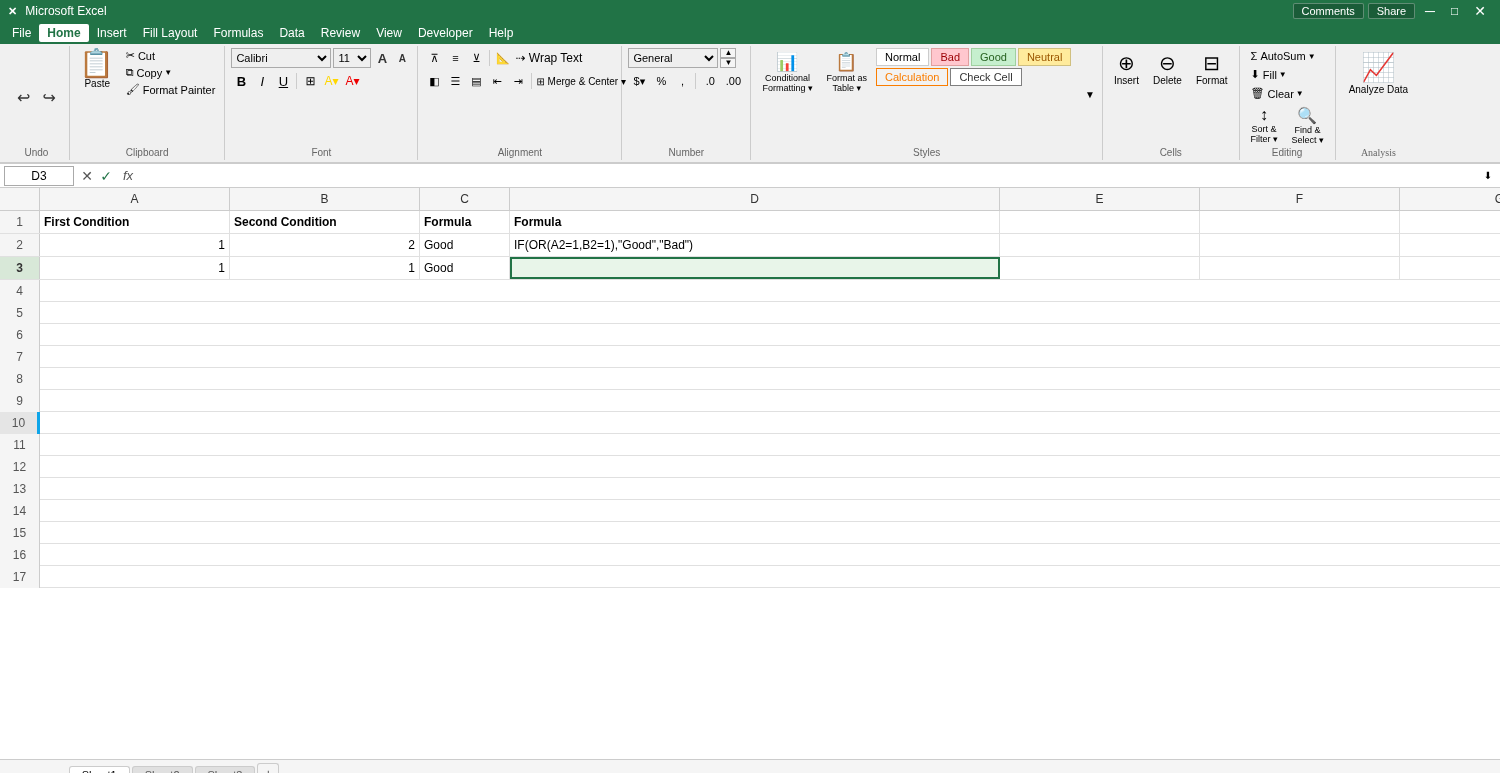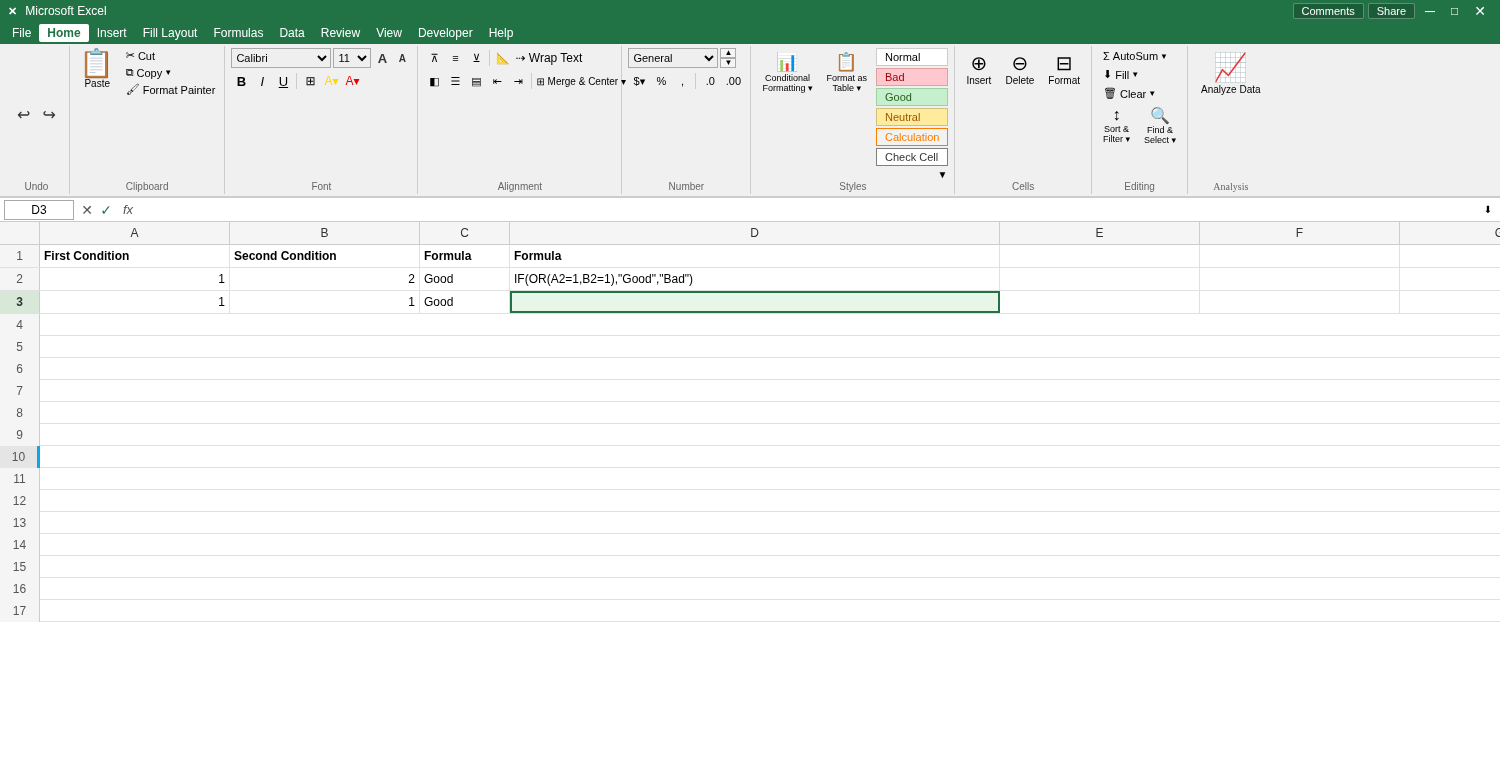--- a/index.html
+++ b/index.html
@@ -151,21 +151,21 @@
         </button>
       </div>
       <div style="display:flex; flex-direction:column; gap:2px;">
         <button style="display:flex; flex-direction:column; align-items:center; background:transparent; border:1px solid transparent; cursor:pointer; padding:2px 4px; font-size:10px; border-radius:3px;">
           <span style="font-size:18px;">📋</span>
           <span style="font-size:9px; white-space:nowrap;">Format as</span>
           <span style="font-size:9px;">Table ▾</span>
         </button>
       </div>
       <div style="display:flex; flex-direction:column; gap:2px;">
-        <div style="display:flex; gap:2px; flex-wrap:wrap; max-width:220px;flex-direction:column;">
+        <div style="display:flex; gap:2px; flex-wrap:wrap; max-width:220px;">
           <div style="padding:2px 8px; font-size:11px; border:1px solid #ccc; cursor:pointer; background:#fff; white-space:nowrap;">Normal</div>
           <div style="padding:2px 8px; font-size:11px; border:1px solid #e0a0a0; cursor:pointer; background:#ffc7ce; color:#9c0006; white-space:nowrap;">Bad</div>
           <div style="padding:2px 8px; font-size:11px; border:1px solid #a0d0a0; cursor:pointer; background:#c6efce; color:#276221; white-space:nowrap;">Good</div>
           <div style="padding:2px 8px; font-size:11px; border:1px solid #d0c080; cursor:pointer; background:#ffeb9c; color:#9c5700; white-space:nowrap;">Neutral</div>
           <div style="padding:2px 8px; font-size:11px; border:1px solid #fa7d00; cursor:pointer; background:#f2f2f2; color:#fa7d00; white-space:nowrap;text-align:center;">Calculation</div>
           <div style="padding:2px 8px; font-size:11px; border:1px solid #7f7f7f; cursor:pointer; background:#fff; color:#333; white-space:nowrap;">Check Cell</div>
         </div>
         <button style="align-self:flex-end; background:transparent; border:1px solid transparent; cursor:pointer; font-size:10px;">▼</button>
       </div>
     </div>

